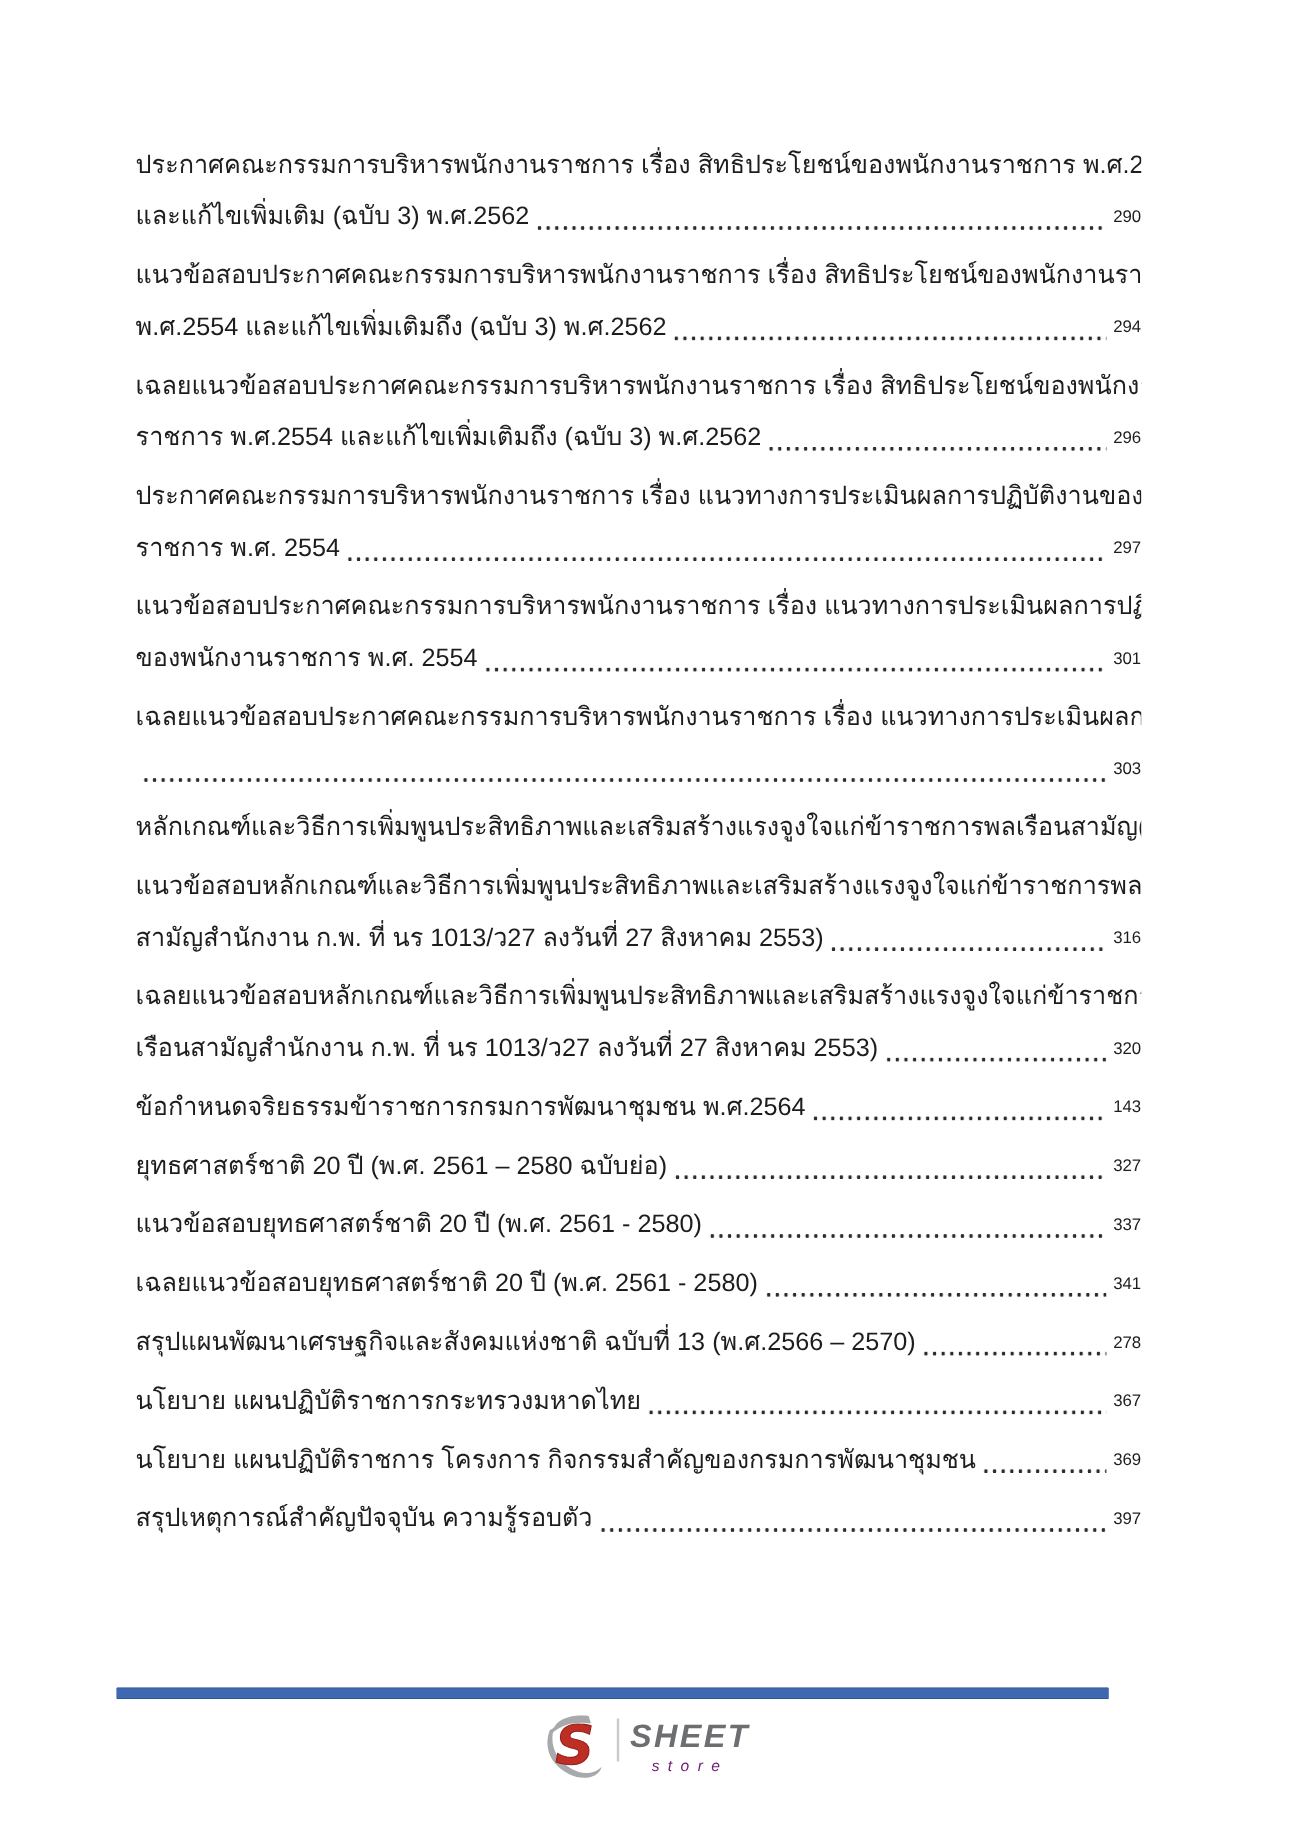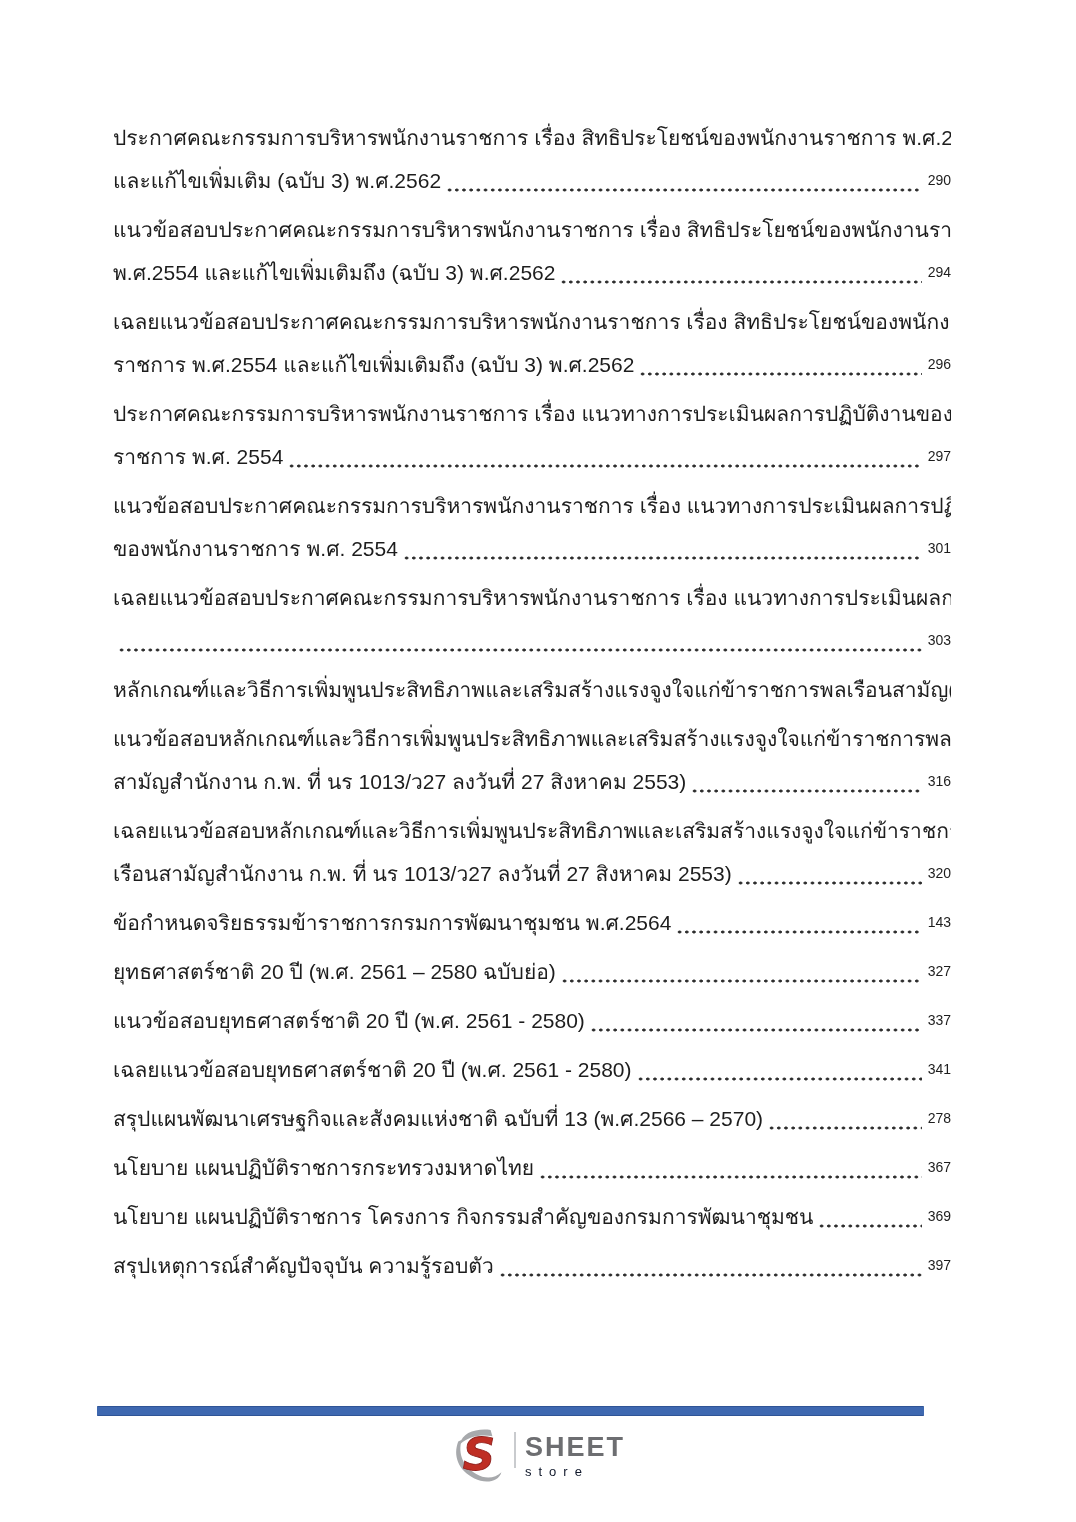--- a/index.html
+++ b/index.html
@@ -60,34 +60,35 @@
     justify-content:center;
     align-items:flex-start;
     gap:9px;
   }
   .logo-mark{display:block;}
   .logo-divider{
     width:2px;height:36px;
     background:#c9cbce;
     margin-top:5px;
   }
-  .logo-text{padding-top:7px;}
+  .logo-text{padding-top:7px;font-style:italic;}
   .brand{
     font-size:27px;
     font-weight:bold;
     color:#6d6e71;
     letter-spacing:2px;
     line-height:1;
   }
   .sub{
     font-size:13px;
-    color:#0f172a;
+    color:#701a75;
     letter-spacing:7px;
     margin-top:4px;
     line-height:1;
+    text-align:center;
   }
 </style>
 </head>
 <body>
 
 <div class="page">
 
   <main class="toc">
     <div id="toc-list">
         <div class="entry">

